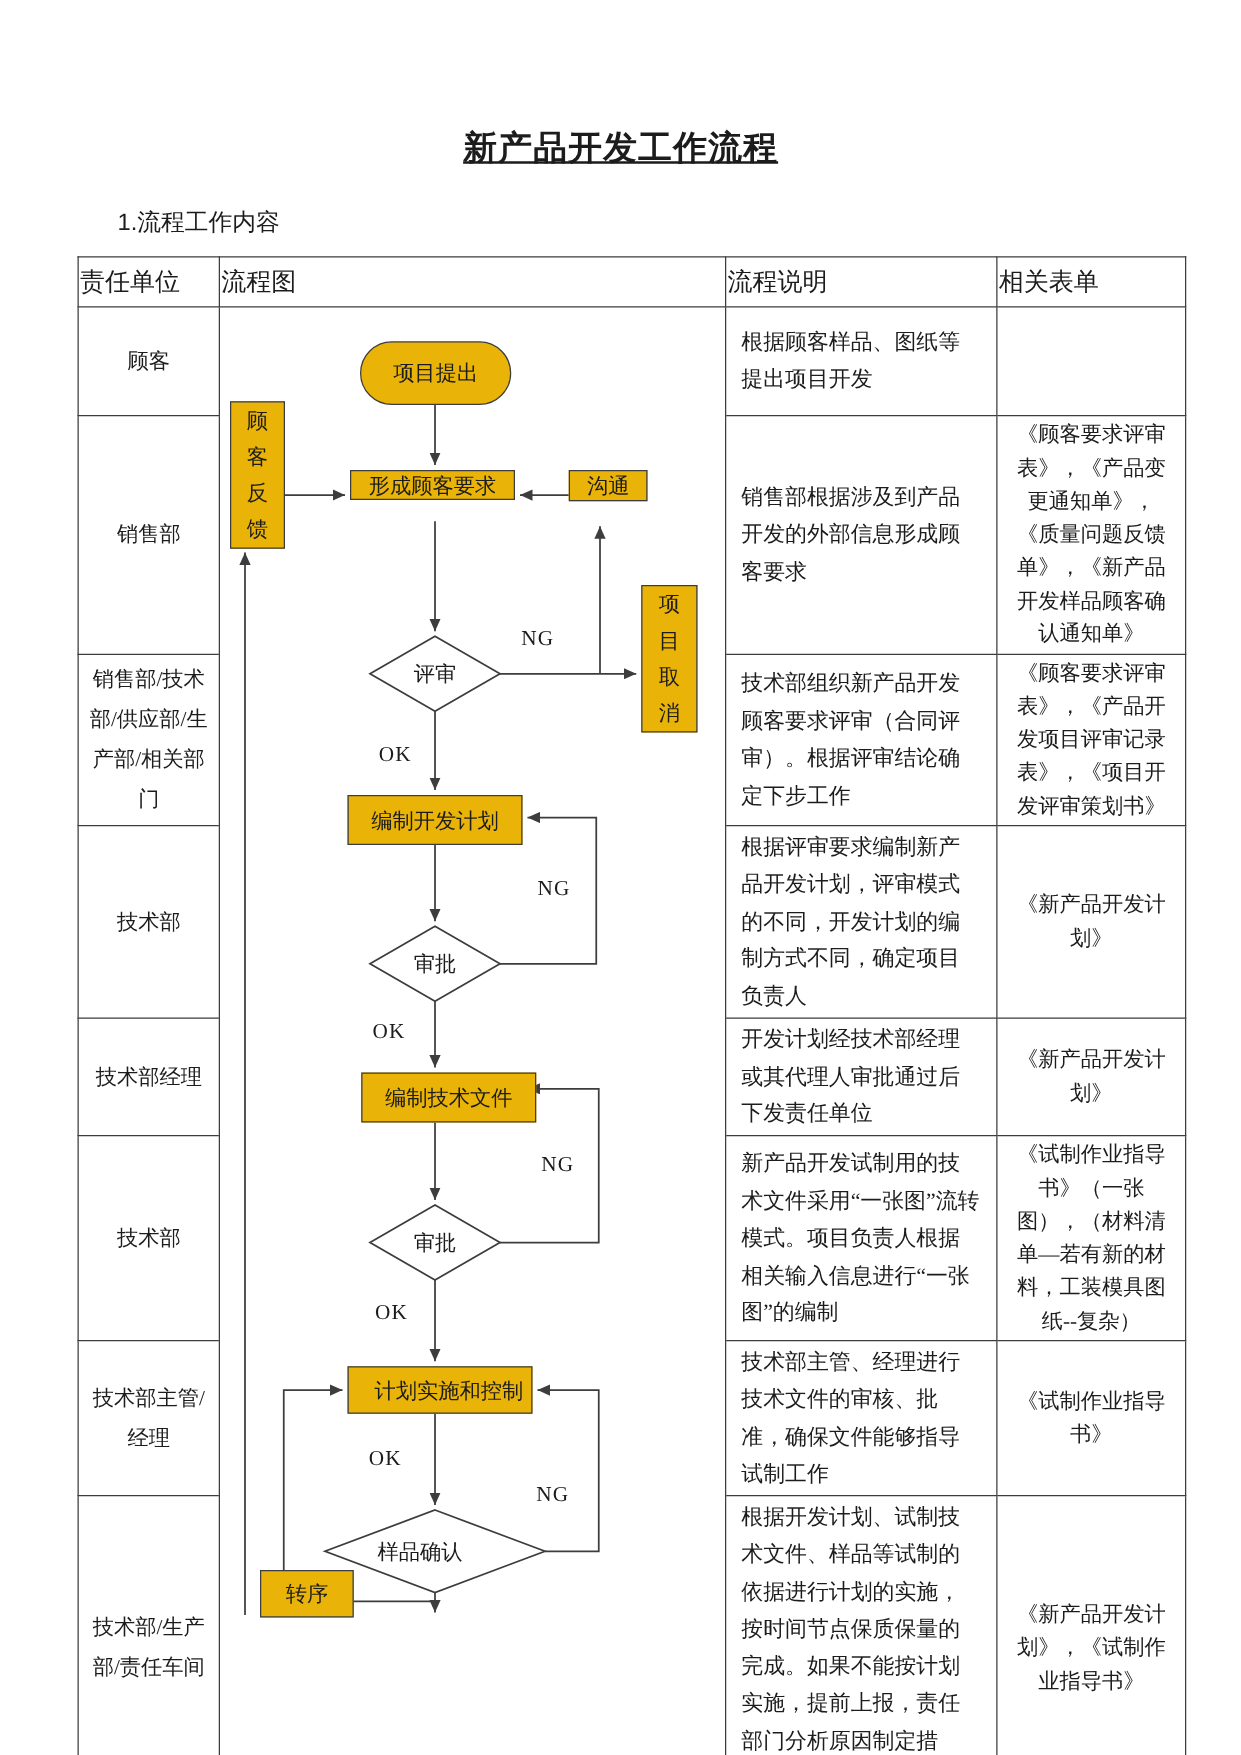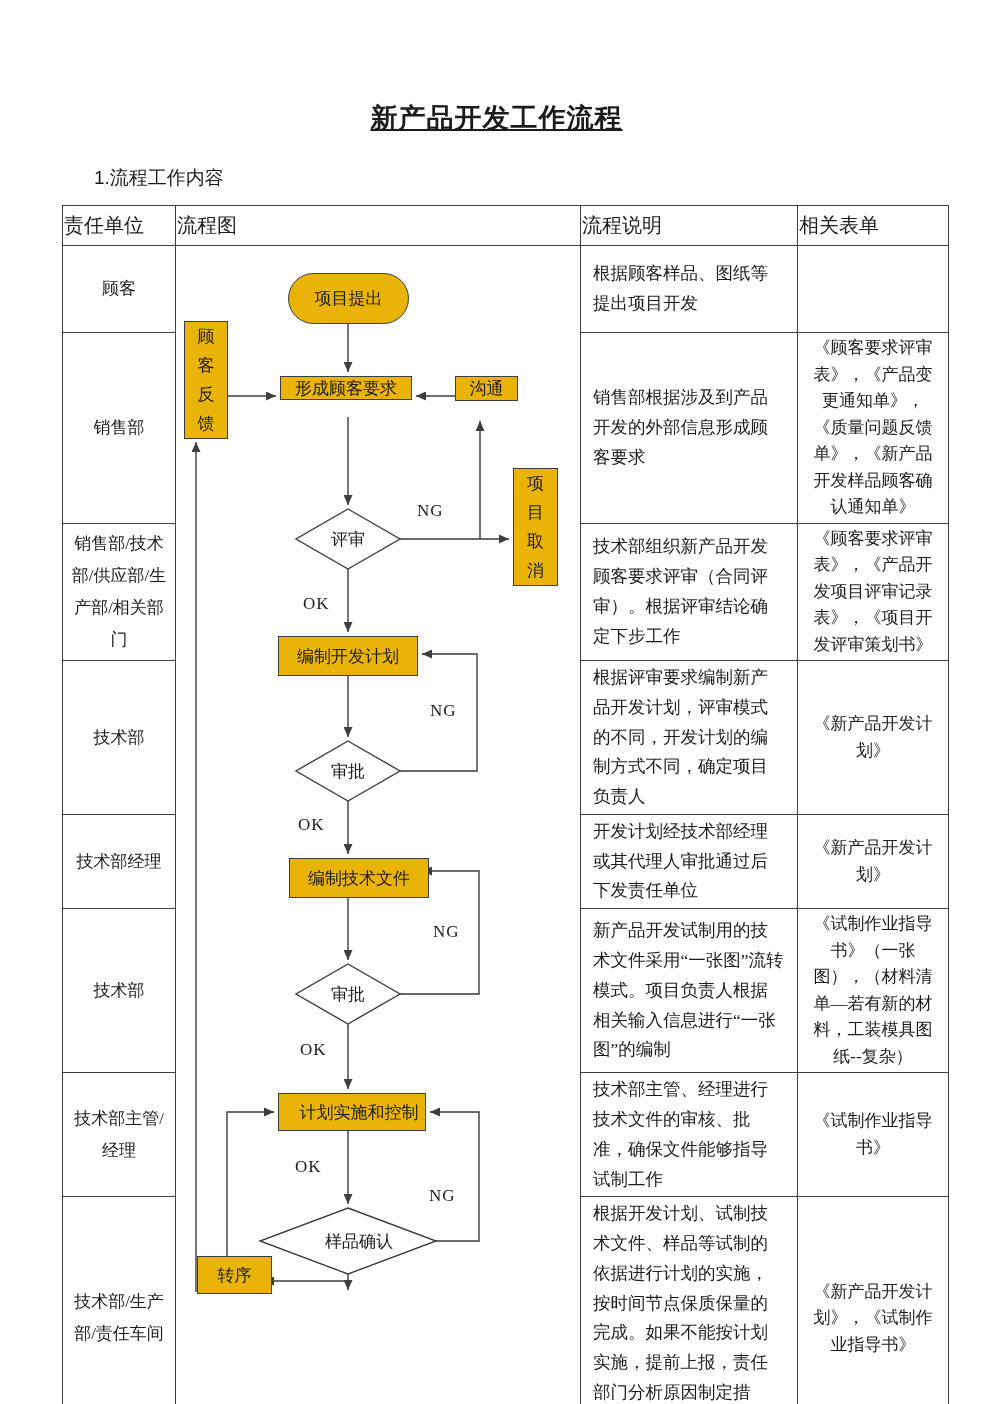--- a/index.html
+++ b/index.html
@@ -113,28 +113,28 @@
           </div>
           <div class="node" style="left:102px;top:390px;width:140px;height:40px;">
             <span>编制开发计划</span>
           </div>
           <div class="node" style="left:102px;top:612px;width:140px;height:40px;margin-left:11px;">
             <span>编制技术文件</span>
           </div>
           <div class="node" style="left:102px;top:847px;width:148px;height:38px;padding-left:14px;">
             <span>计划实施和控制</span>
           </div>
-          <div class="node" style="left:21px;top:1010px;width:75px;height:38px;">
+          <div class="node" style="left:32px;top:1010px;width:75px;height:38px;">
             <span>转序</span>
           </div>
 
           <div class="dlabel" style="left:120px;top:263px;width:104px;height:60px;">评审</div>
           <div class="dlabel" style="left:120px;top:495px;width:104px;height:60px;">审批</div>
           <div class="dlabel" style="left:120px;top:718px;width:104px;height:60px;">审批</div>
-          <div class="dlabel" style="left:95px;top:962px;width:176px;height:66px;">样品确认</div>
+          <div class="dlabel" style="left:72px;top:962px;width:176px;height:66px;">样品确认</div>
 
           <div class="elabel" style="left:241px;top:255px;">NG</div>
           <div class="elabel" style="left:127px;top:348px;">OK</div>
           <div class="elabel" style="left:254px;top:455px;">NG</div>
           <div class="elabel" style="left:122px;top:569px;">OK</div>
           <div class="elabel" style="left:257px;top:676px;">NG</div>
           <div class="elabel" style="left:124px;top:794px;">OK</div>
           <div class="elabel" style="left:119px;top:911px;">OK</div>
           <div class="elabel" style="left:253px;top:940px;">NG</div>
 

